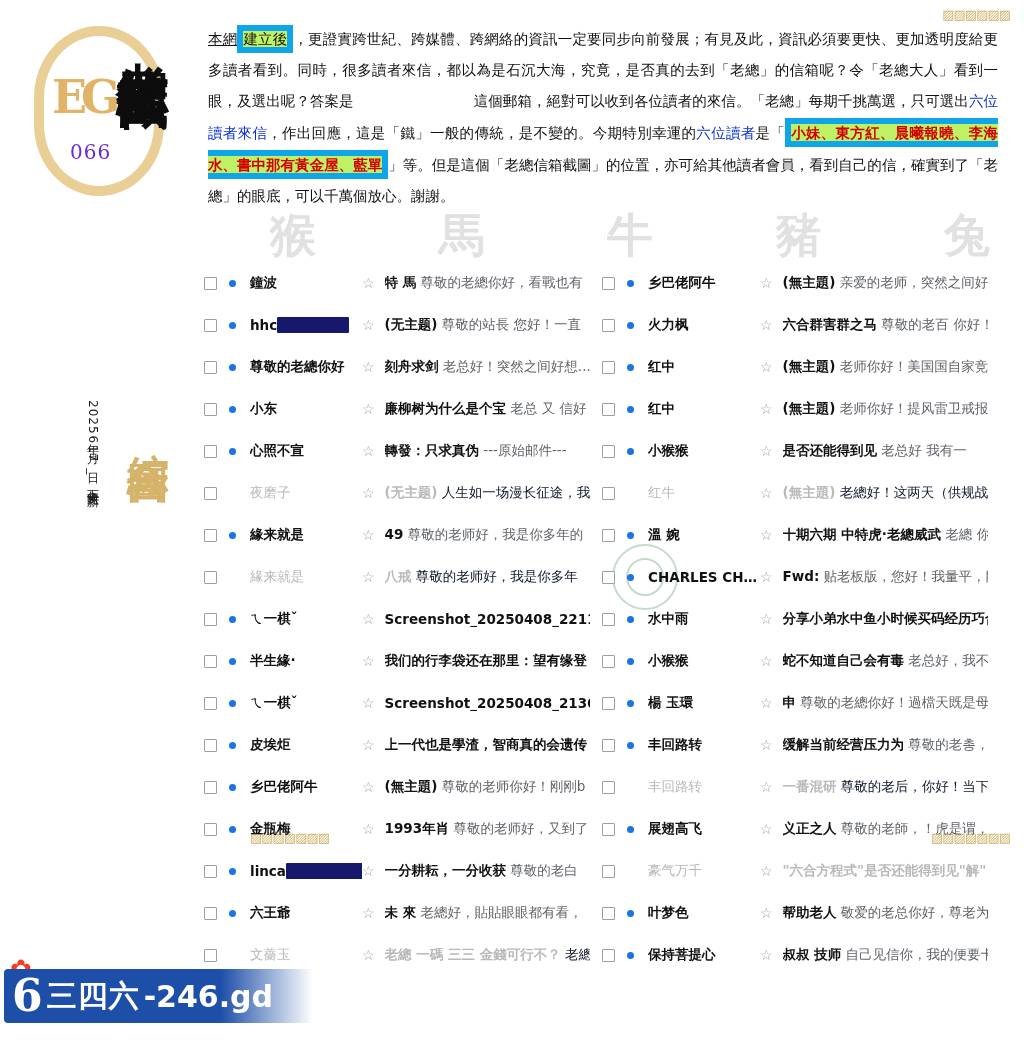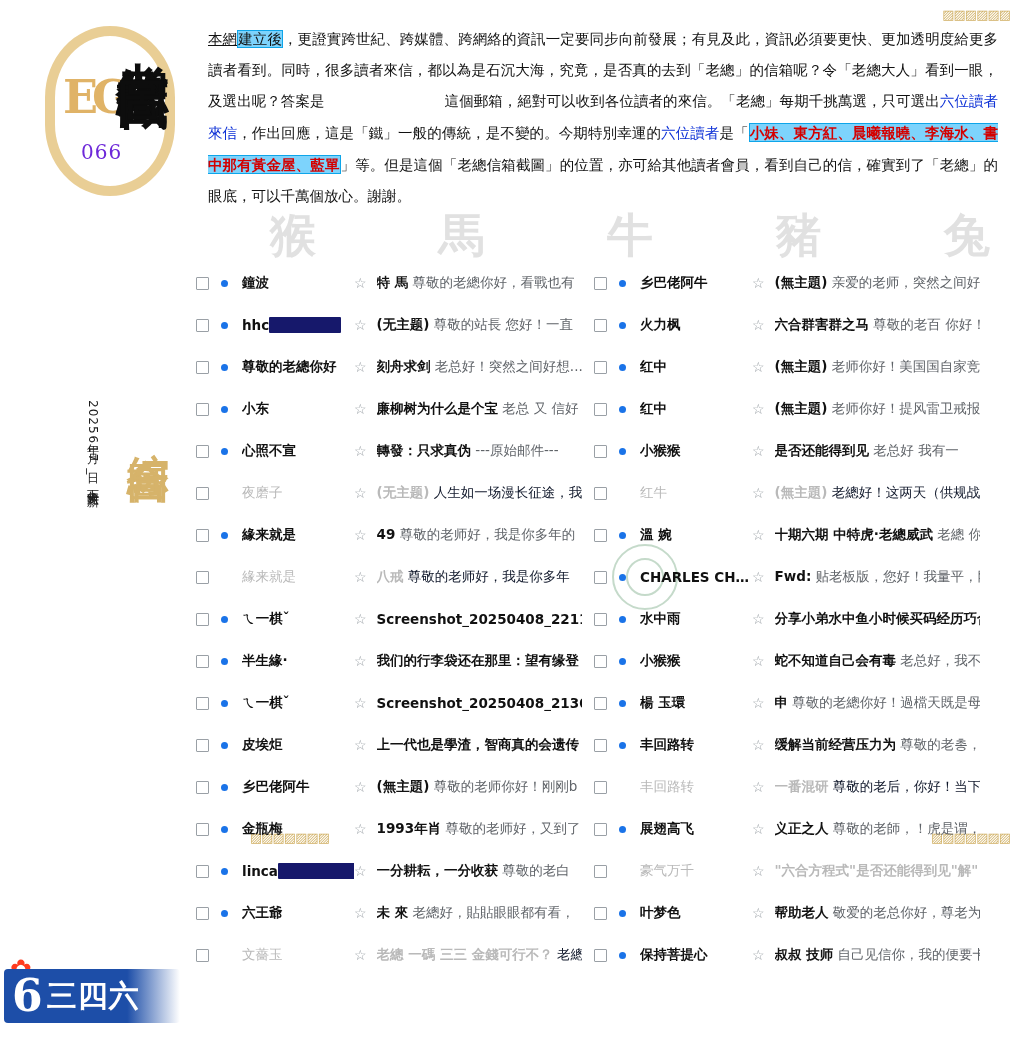--- a/index.html
+++ b/index.html
@@ -19,21 +19,21 @@
     font-family:"DejaVu Sans", sans-serif;
     white-space:nowrap;
     opacity:.85;
   }
   .greek-tr{top:10px;right:14px;}
   .greek-br{bottom:200px;right:14px;}
   .greek-bl{bottom:200px;left:250px;}
 
   
   .logo-block{
-    position:absolute;left:39px;top:22px;width:120px;height:200px;
+    position:absolute;left:28px;top:22px;width:120px;height:200px;
   }
   .logo-circle{
     position:absolute;left:6px;top:4px;width:110px;height:150px;
     border:10px solid #e7c98a;
     border-radius:50%/42%;
     opacity:.9;
   }
   .logo-letters{
     position:absolute;left:24px;top:48px;
     font-family:"DejaVu Serif", serif;
@@ -84,40 +84,40 @@
     font-size:14.5px;
     line-height:31px;
     color:#111;
     text-align:justify;
   }
   .article p{margin:0;}
   .u{ text-decoration:underline; }
   .blue{color:#0b2fd6;}
   .hl-red{color:#d40000;font-weight:bold;}
   .hl-box{
-    background:#7dd3fc;
-    border:1px solid #0ea5e9;
+    background:#bef264;
+    border:6px solid #0ea5e9;
   }
   .indent-space{display:inline-block;width:120px;}
 
   
   .zodiac{
     position:absolute;top:205px;left:270px;width:720px;
     display:flex;justify-content:space-between;
     font-family:"DejaVu Serif", serif;
     font-size:46px;
     font-weight:bold;
     color:#dcdcdc;
     opacity:.85;
     pointer-events:none;
   }
 
   
   .maillist{
-    position:absolute;top:262px;left:196px;width:800px;
+    position:absolute;top:262px;left:204px;width:800px;
     display:flex;gap:12px;
   }
   .col{width:386px;}
   .row{
     display:flex;align-items:center;
     height:42px;
     font-size:13.5px;
     color:#111;
     font-family:"DejaVu Sans", sans-serif;
     overflow:hidden;
@@ -464,13 +464,14 @@
         <span class="star">☆</span>
         <span class="subj"><span>叔叔 技师</span><span class="snippet"> 自己见信你，我的便要卡！</span></span>
       </div>
     </div>
 </div>
 
 <div class="flame">✿</div>
 <div class="sitelogo">
   <span class="big6">6</span>
   <span class="cn">三四六</span>
+  <span class="dom">-246.gd</span>
 </div>
 
 </body></html>

